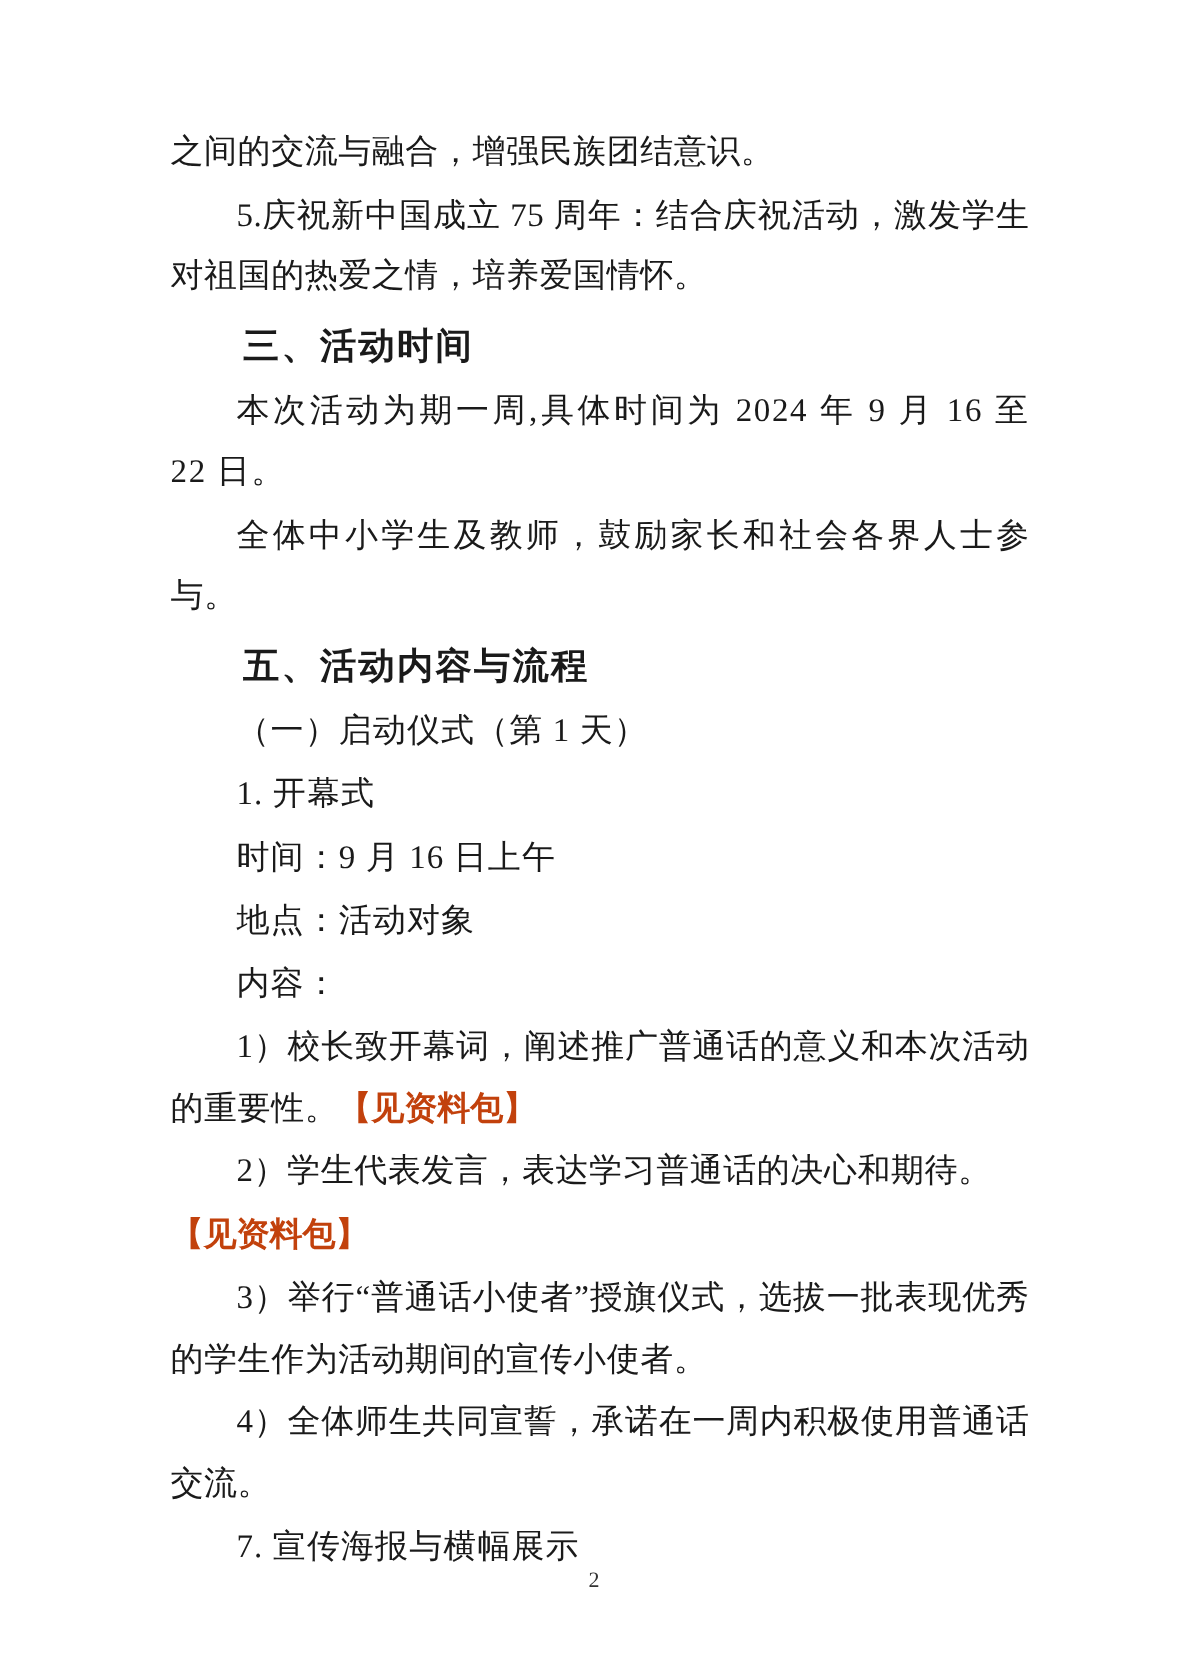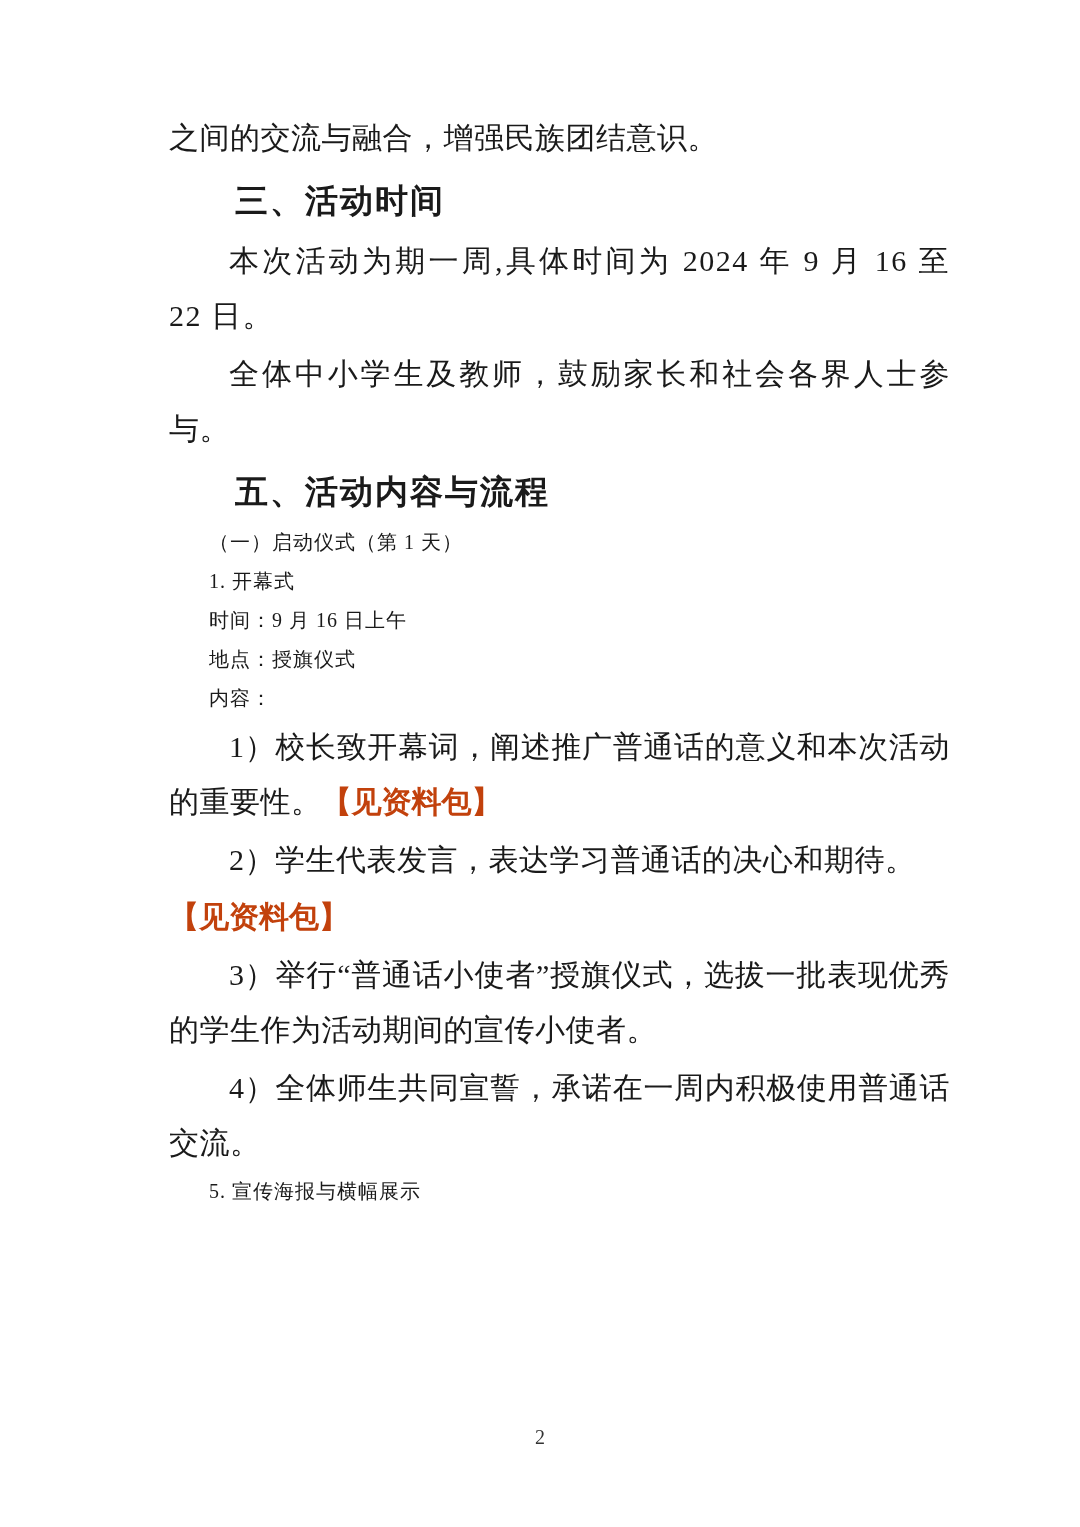--- a/index.html
+++ b/index.html
@@ -10,21 +10,21 @@
   body {
     width: 1080px;
     height: 1527px;
     position: relative;
     font-family: "Liberation Serif", "DejaVu Serif", serif;
     color: #1a1a1a;
     overflow: hidden;
   }
   .page {
     position: absolute;
-    left: 14px; top: 0;
+    left: 0; top: 0;
     width: 1044px;
     height: 1527px;
     box-sizing: border-box;
     padding: 110px 108px 60px 155px;
   }
   .doc-body {
     font-size: 30px;
     line-height: 1.85;
     letter-spacing: 0.5px;
   }
@@ -39,21 +39,21 @@
   .heading {
     font-weight: bold;
     font-family: "DejaVu Sans", "Liberation Sans", sans-serif;
     text-indent: 2em;
     font-size: 33px;
     letter-spacing: 2px;
     margin: 4px 0 2px 0;
   }
   .sub-heading {
     text-indent: 2em;
-    font-size: 20px;
+    font-size: 30px;
     letter-spacing: 1px;
   }
   .tag {
     color: #c2410c;
     font-weight: bold;
     letter-spacing: 0px;
   }
   .tag-line {
     text-indent: 0;
   }
@@ -72,52 +72,53 @@
   }
 </style>
 </head>
 <body>
 
 <div class="page">
   <div class="doc-body">
 
     <p>之间的交流与融合，增强民族团结意识。</p>
 
+    <p class="indent">5.庆祝新中国成立 75 周年：结合庆祝活动，激发学生对祖国的热爱之情，培养爱国情怀。</p>
 
     <p class="heading">三、活动时间</p>
 
     <p class="indent spaced">本次活动为期一周,具体时间为 2024 年 9 月 16 至 22 日。</p>
 
 
     <p class="indent">全体中小学生及教师，鼓励家长和社会各界人士参与。</p>
 
     <p class="heading">五、活动内容与流程</p>
 
     <p class="indent sub-heading">（一）启动仪式（第 1 天）</p>
 
     <p class="indent sub-heading">1. 开幕式</p>
 
     <p class="indent sub-heading">时间：9 月 16 日上午</p>
 
-    <p class="indent sub-heading">地点：授旗仪式</p>
+    <p class="indent sub-heading">地点：活动对象</p>
 
     <p class="indent sub-heading">内容：</p>
 
     <p class="indent">
       <span>1）校长致开幕词，阐述推广普通话的意义和本次活动的重要性。</span><span class="tag">【见资料包】</span>
     </p>
 
     <p class="indent">2）学生代表发言，表达学习普通话的决心和期待。</p>
 
     <p class="tag-line">
       <span class="tag">【见资料包】</span>
     </p>
 
     <p class="indent">3）举行“普通话小使者”授旗仪式，选拔一批表现优秀的学生作为活动期间的宣传小使者。</p>
 
     <p class="indent">4）全体师生共同宣誓，承诺在一周内积极使用普通话交流。</p>
 
-    <p class="indent sub-heading">5. 宣传海报与横幅展示</p>
+    <p class="indent sub-heading">7. 宣传海报与横幅展示</p>
 
   </div>
 </div>
 
 <div class="page-number">2</div>
 
 </body></html>

